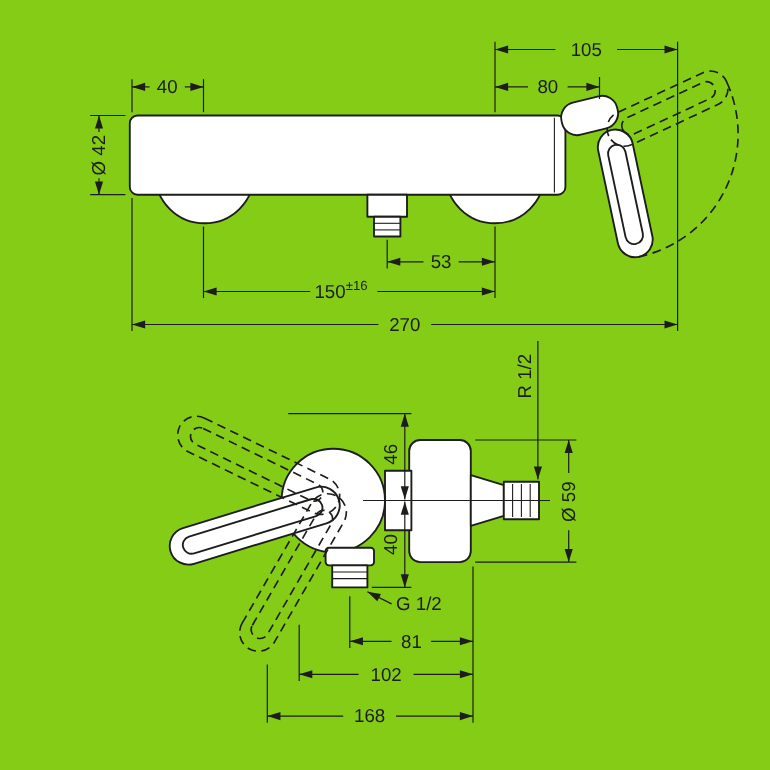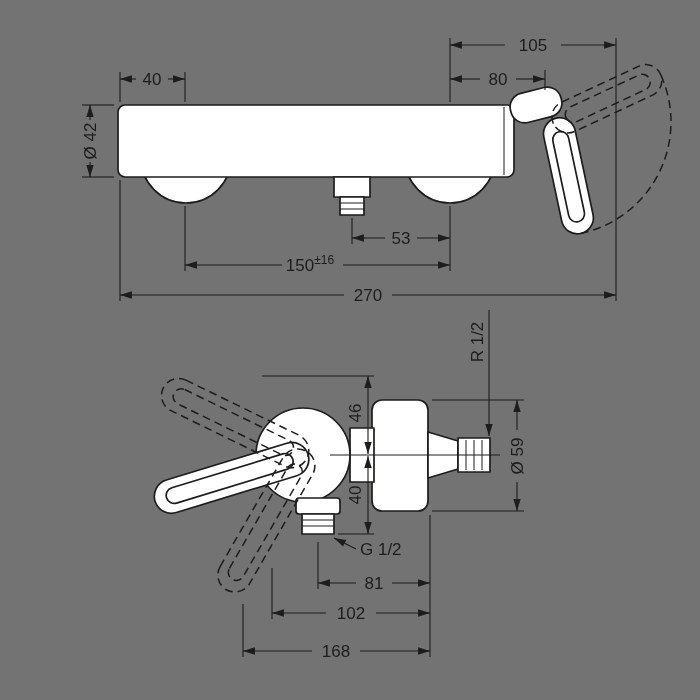--- a/index.html
+++ b/index.html
@@ -1,16 +1,16 @@
 <!DOCTYPE html>
 <html><head>
 <meta charset="utf-8">
 <style>
   html,body { margin:0; padding:0; background:#ffffff; }
-  .stage { width:700px; height:700px; background:#737373; position:relative; overflow:hidden; }
+  .stage { width:700px; height:700px; background:#84cc16; position:relative; overflow:hidden; }
   svg { display:block; }
   
   .ln   { stroke:#1d1d1b; stroke-width:1.7; fill:#ffffff; stroke-linejoin:round; stroke-linecap:round; }
   .thn  { stroke:#1d1d1b; stroke-width:1;   fill:none; }
   .dash { stroke:#1d1d1b; stroke-width:1.5; fill:none; stroke-dasharray:8 5; stroke-linejoin:round; }
   
   .dim  { stroke:#1d1d1b; stroke-width:1.1; fill:none; }
   text  { font-family:"Liberation Sans", sans-serif; font-size:17px; fill:#1d1d1b; }
   .t    { text-anchor:middle; }
   .ts   { text-anchor:start; }

